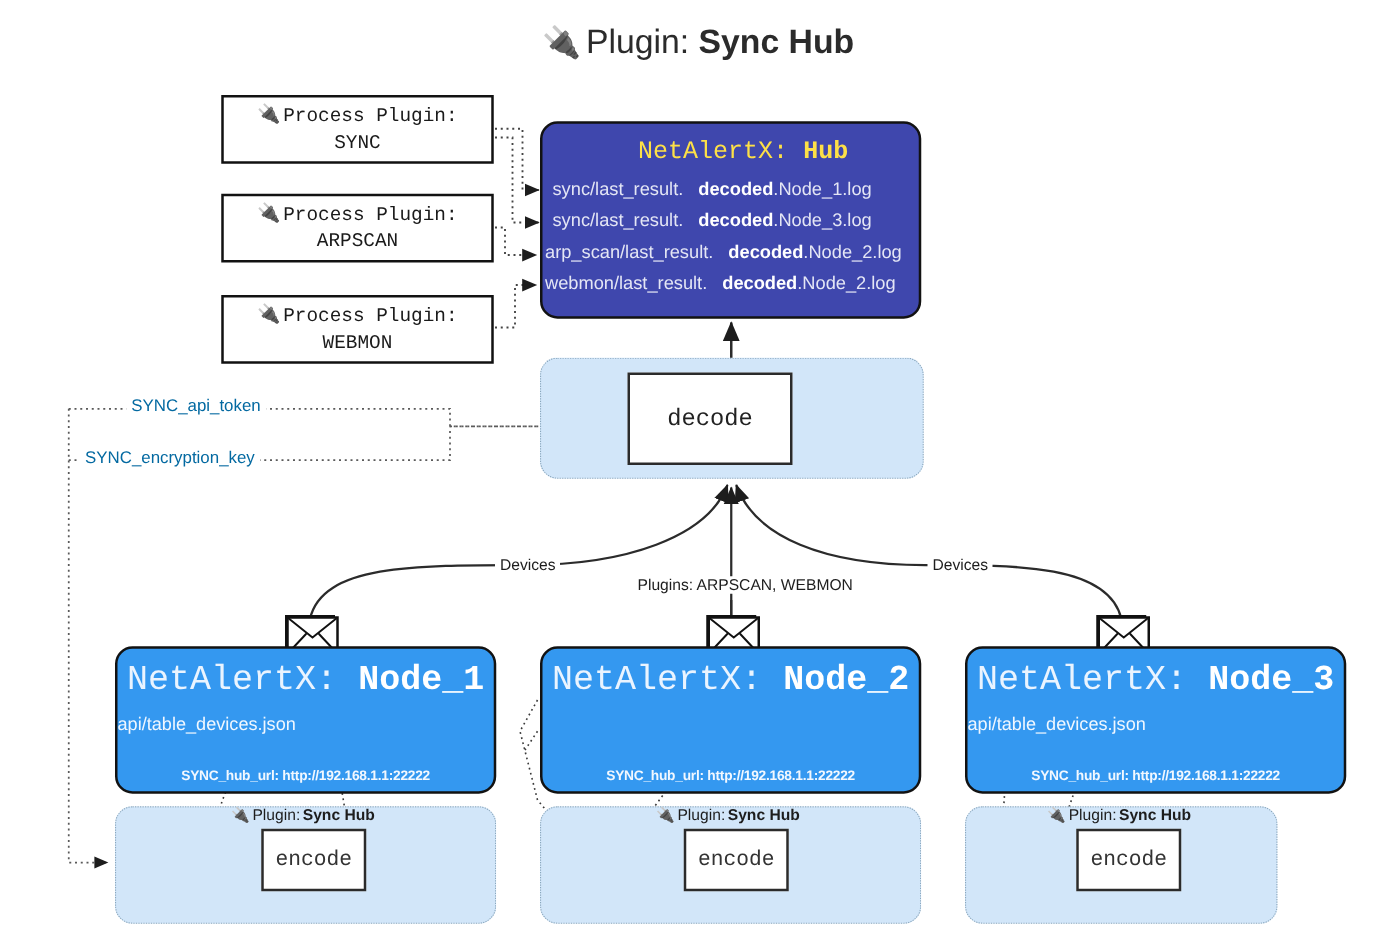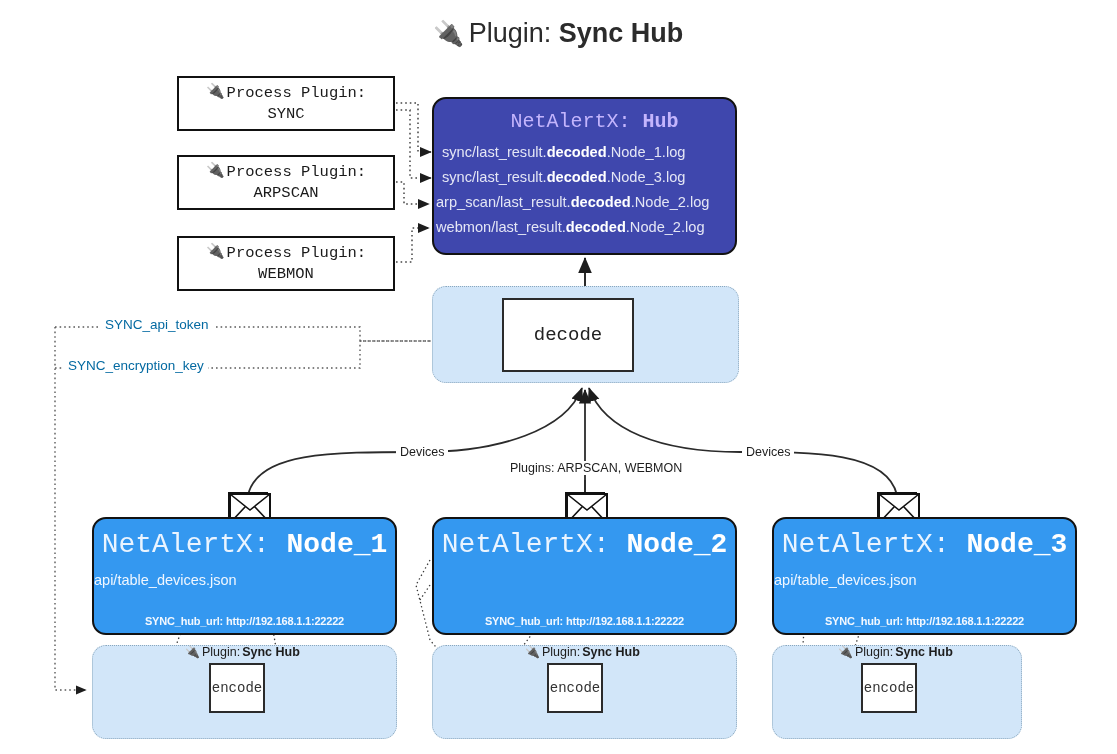--- a/index.html
+++ b/index.html
@@ -38,30 +38,30 @@
   .pbox .r2 { }
 
   
   .hub {
     position:absolute; left:432px; top:97px; width:305px; height:158px;
     background:#3f47ad; border:2.5px solid #121212; border-radius:14px;
     color:#e9ecf7;
   }
   .hub-title {
     text-align:center; margin-top:11px;
-    font-family:"Liberation Mono", monospace; font-size:20px; color:#c4b5fd;padding-left:20px;
+    font-family:"Liberation Mono", monospace; font-size:20px; color:#fde047;padding-left:20px;
   }
   .hub-title .b { font-weight:bold; }
   .hub-lines { margin-top:7px; }
   .hub-line {
     font-size:14.6px; line-height:25px; color:#e4e6f5;
     white-space:nowrap; padding-left:8px;
   }
   .hub-line.wide { padding-left:2px; }
-  .hub-line b { color:#ffffff; }
+  .hub-line b { color:#ffffff;margin-left:12px; }
   .hub-url {
     position:absolute; left:432px; top:76px; width:305px; text-align:center;
     font-size:11.5px; color:#2b2b2b; font-weight:bold; letter-spacing:-0.2px;
   }
 
   
   .lightbox {
     position:absolute; background:#d2e6f9;
     border:1.6px dotted #8aa7bd; border-radius:14px;
   }
@@ -106,24 +106,24 @@
   
   .env {
     position:absolute; width:40px; height:29px; background:#fff;
     border:2px solid #111;
   }
   .env svg { position:absolute; left:-2px; top:-2px; }
 
   
   .encbox-wrap { top:645px; height:94px; }
   .enc {
-    position:absolute; top:663px; width:56px; height:50px;
+    position:absolute; top:663px; width:84px; height:50px;
     background:#fff; border:2.2px solid #2b2b2b;
     display:flex; align-items:center; justify-content:center;
-    font-family:"Liberation Mono", monospace; font-size:14px; color:#333;
+    font-family:"Liberation Mono", monospace; font-size:17px; color:#333;
   }
   .enc-label {
     position:absolute; top:645px; font-size:12.5px; color:#1d1d1d; white-space:nowrap;
     display:flex; align-items:center; gap:2px;
   }
   .enc-label .b { font-weight:bold; }
   .enc-label .plug { font-size:12px; }
 </style>
 </head>
 <body>

